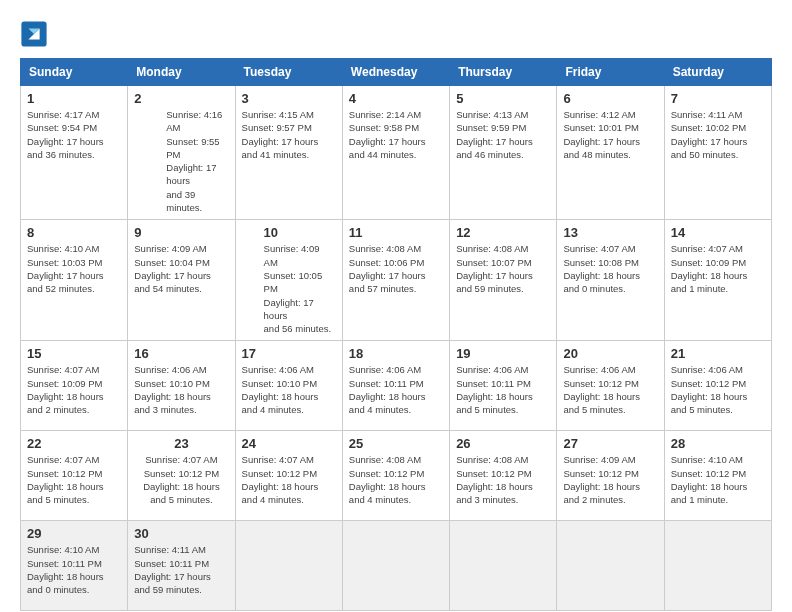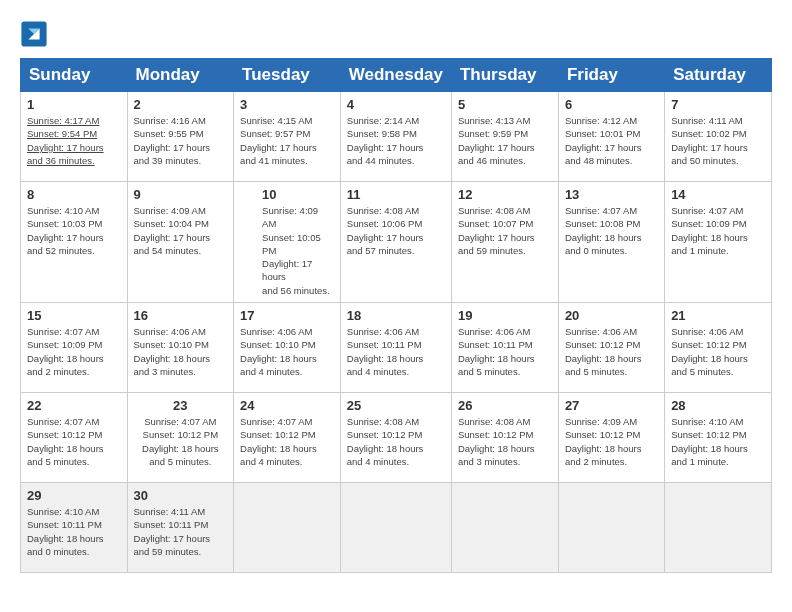--- a/index.html
+++ b/index.html
@@ -51,21 +51,21 @@
     .calendar-table {
       width: 100%;
       border-collapse: collapse;
       border: 1px solid #ccc;
     }
     .calendar-table th {
       background-color: #2a6db5;
       color: #fff;
       text-align: left;
       padding: 6px 8px;
-      font-size: 17px;
+      font-size: 12px;
       border: 1px solid #2a6db5;
     }
     .calendar-table td {
       border: 1px solid #ccc;
       vertical-align: top;
       padding: 5px 6px;
       width: calc(100% / 7);
       height: 85px;
       font-size: 10px;
       color: #333;
@@ -122,28 +122,28 @@
         <th>Wednesday</th>
         <th>Thursday</th>
         <th>Friday</th>
         <th>Saturday</th>
       </tr>
   </thead>
   <tbody id="calendar-body">
   <tr class="week-row">
         <td style="background: rgb(255, 255, 255);">
           <span class="day-num">1</span>
-          <div class="day-info" style="white-space: pre-line; text-decoration: underline;">Sunrise: 4:17 AM
+          <div class="day-info" style="white-space: pre-line;">Sunrise: 4:17 AM
 Sunset: 9:54 PM
 Daylight: 17 hours
 and 36 minutes.</div>
         </td>
         <td style="background: rgb(255, 255, 255);">
           <span class="day-num">2</span>
-          <div class="day-info" style="white-space: pre-line;">Sunrise: 4:16 AM
+          <div class="day-info" style="white-space: pre-line; margin-left: 32px;">Sunrise: 4:16 AM
 Sunset: 9:55 PM
 Daylight: 17 hours
 and 39 minutes.</div>
         </td>
         <td style="background: rgb(255, 255, 255);">
           <span class="day-num">3</span>
           <div class="day-info" style="white-space: pre-line;">Sunrise: 4:15 AM
 Sunset: 9:57 PM
 Daylight: 17 hours
 and 41 minutes.</div>

